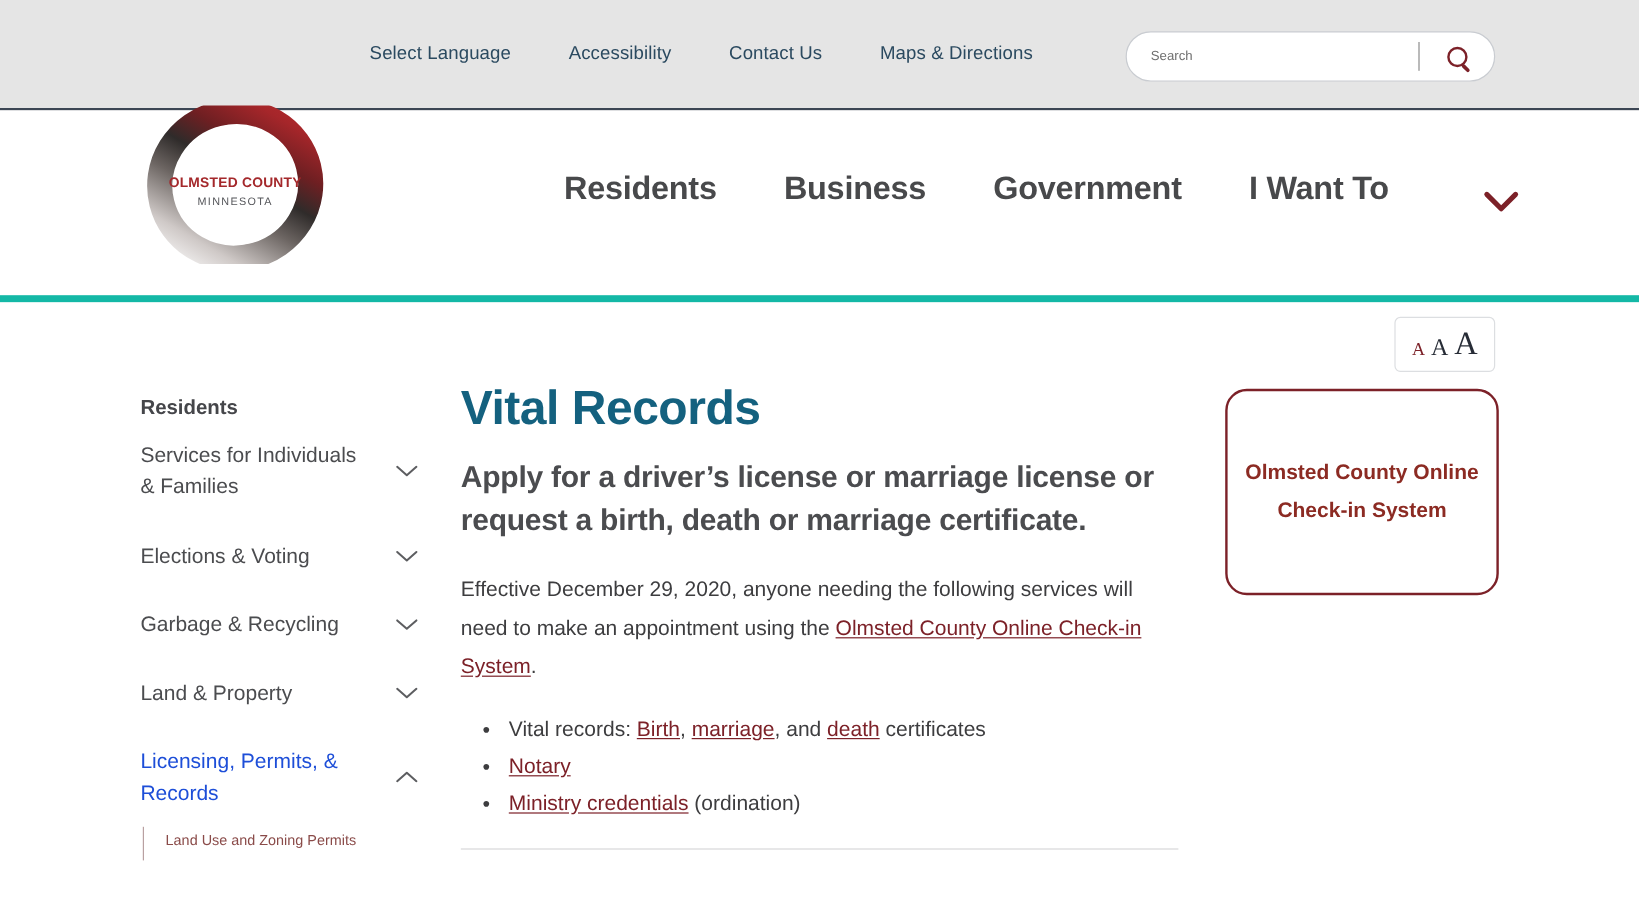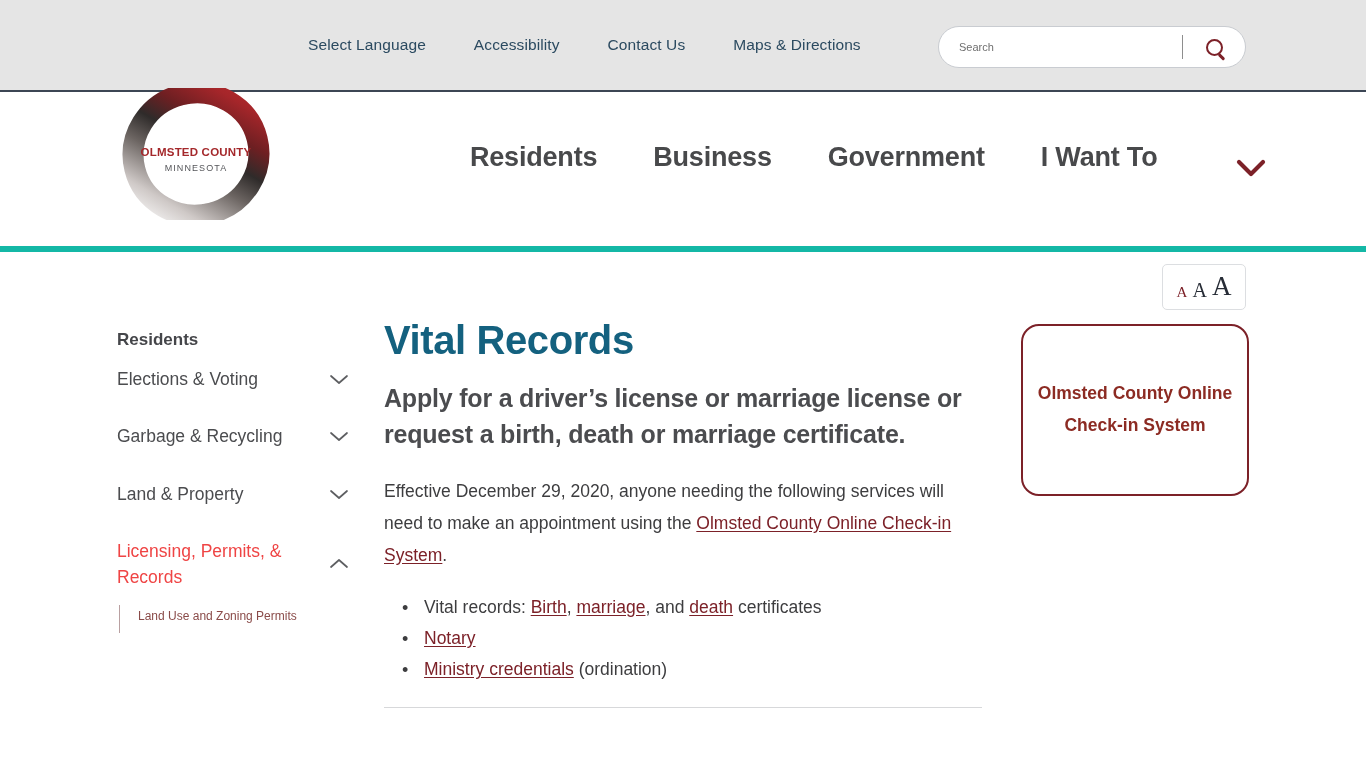--- a/index.html
+++ b/index.html
@@ -168,21 +168,21 @@
     padding: 16px 0 15px 0;
     gap: 10px;
     cursor: pointer;
   }
   .side-item-label {
     font-size: 17.5px;
     color: #4b4c4f;
     line-height: 1.5;
     max-width: 192px;
   }
-  .side-item.active .side-item-label { color: #ef4444; }
+  .side-item.active .side-item-label { color: #1d4ed8; }
   .chev { width: 20px; height: 12px; flex: 0 0 20px; }
   .chev svg { display: block; }
   #sub-list {
     border-left: 1px solid #b9a0a1;
     margin-left: 2px;
     padding-left: 18px;
   }
   .sub-item {
     font-size: 12px;
     color: #8a4b49;
@@ -339,20 +339,28 @@
 
   <div id="font-size-widget">
     <span class="fs-a" id="fs-small">A</span>
     <span class="fs-a" id="fs-medium">A</span>
     <span class="fs-a" id="fs-large">A</span>
   </div>
 
   <aside id="sidebar">
     <div id="sidebar-title">Residents</div>
 
+    <div class="side-item">
+      <span class="side-item-label">Services for Individuals &amp; Families</span>
+      <span class="chev">
+        <svg width="20" height="12" viewBox="0 0 20 12">
+            <polyline points="2,3 10,10 18,3" fill="none" stroke="#5d5e61" stroke-width="1.7" stroke-linecap="round" stroke-linejoin="round"></polyline>
+          </svg>
+      </span>
+    </div>
 
     <div class="side-item">
       <span class="side-item-label">Elections &amp; Voting</span>
       <span class="chev">
         <svg width="20" height="12" viewBox="0 0 20 12">
             <polyline points="2,3 10,10 18,3" fill="none" stroke="#5d5e61" stroke-width="1.7" stroke-linecap="round" stroke-linejoin="round"></polyline>
           </svg>
       </span>
     </div>
 

